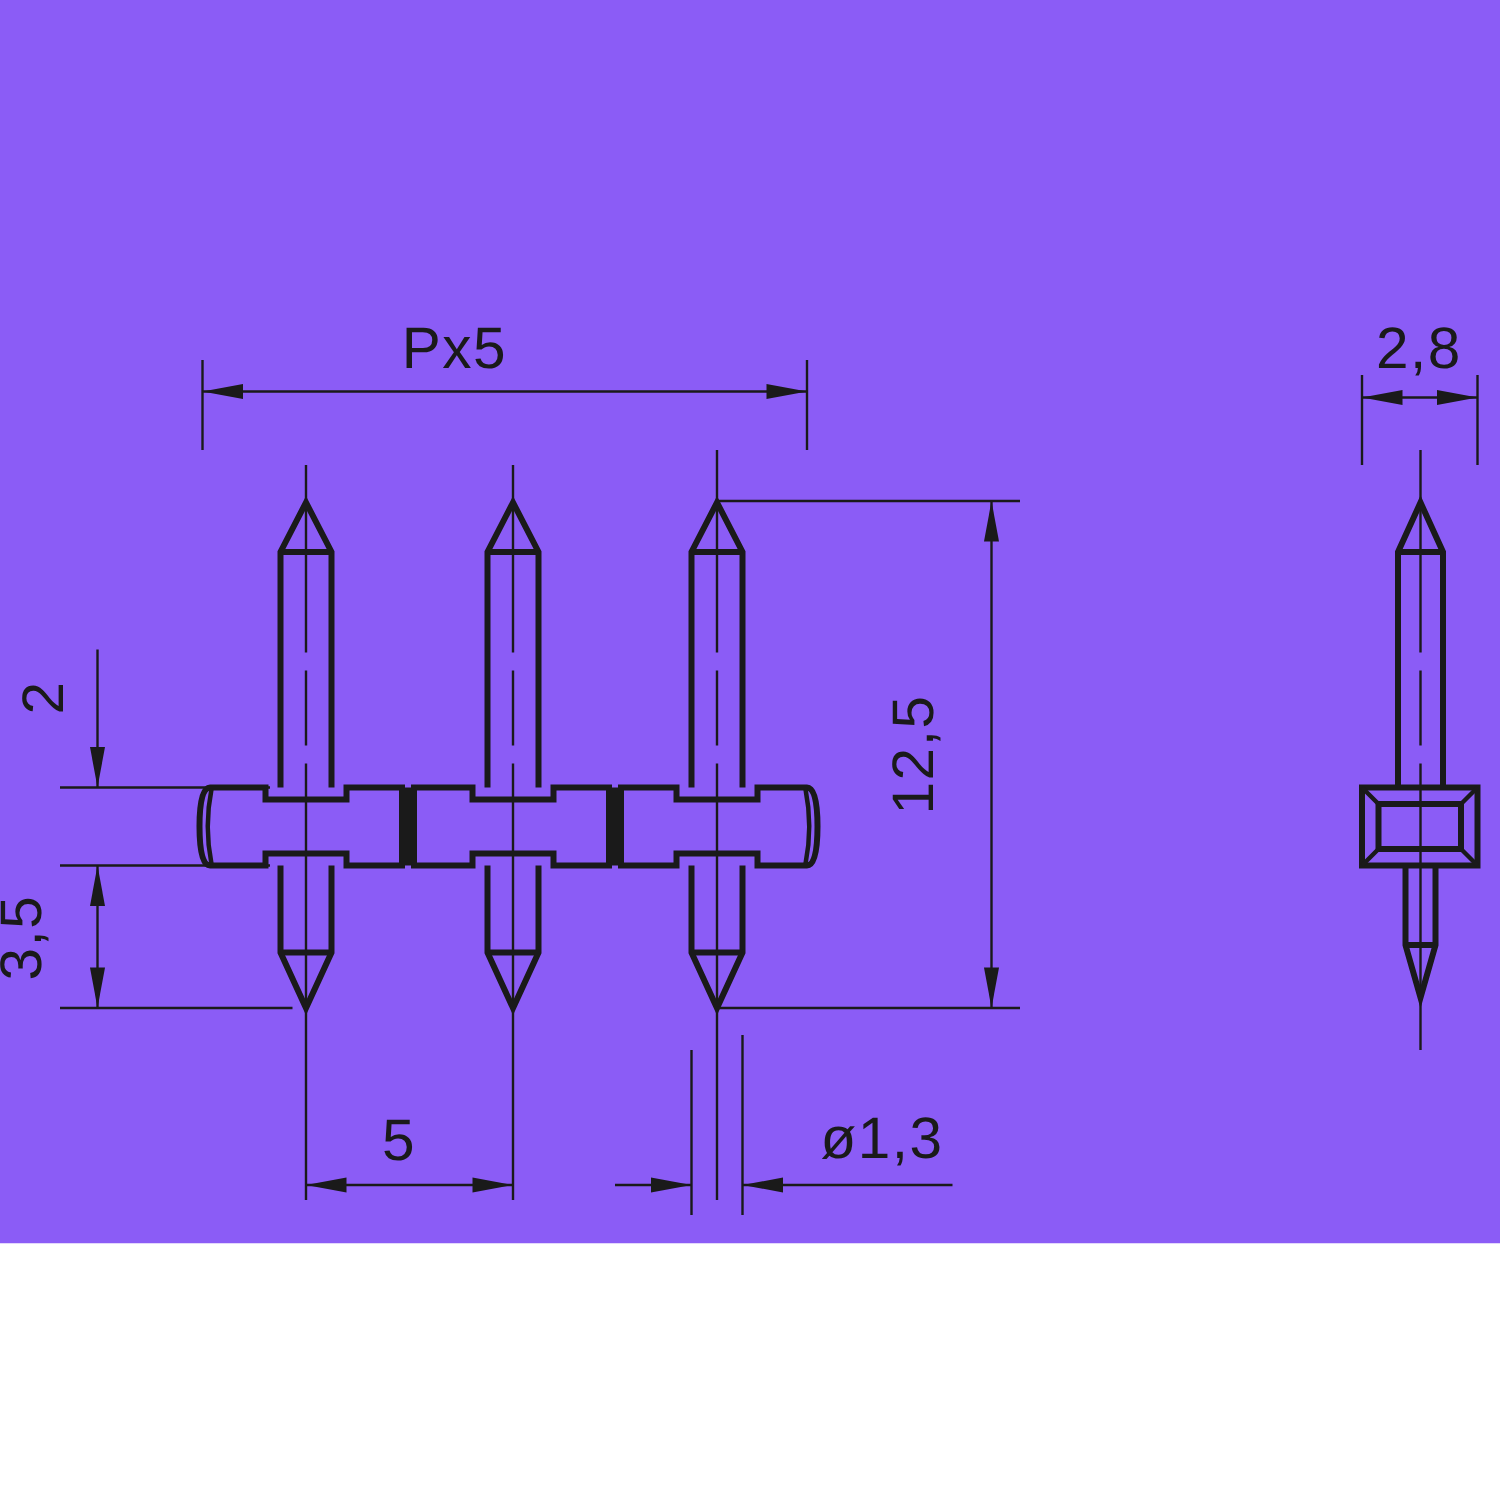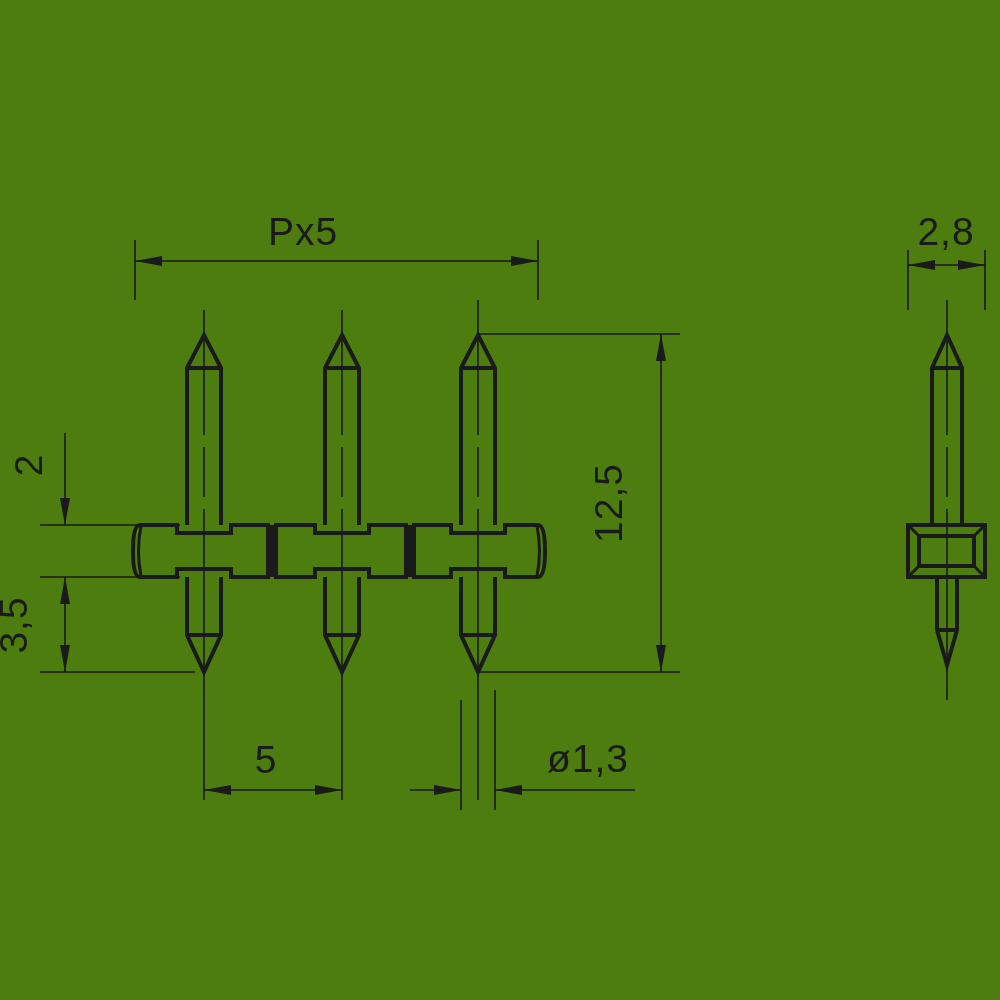--- a/index.html
+++ b/index.html
@@ -7,22 +7,22 @@
     margin: 0;
     padding: 0;
     background: #ffffff;
   }
   body {
     font-family: "Liberation Sans", sans-serif;
   }
   #drawing-root {
     position: relative;
     width: 1000px;
-    height: 1000px;
-    background: #4d7c0f;
+    height: 829px;
+    background: #8b5cf6;
     overflow: hidden;
   }
   svg#tech-drawing {
     display: block;
     width: 1000px;
     height: 1000px;
   }
   .part-line {
     fill: none;
     stroke: #1a1a1a;

